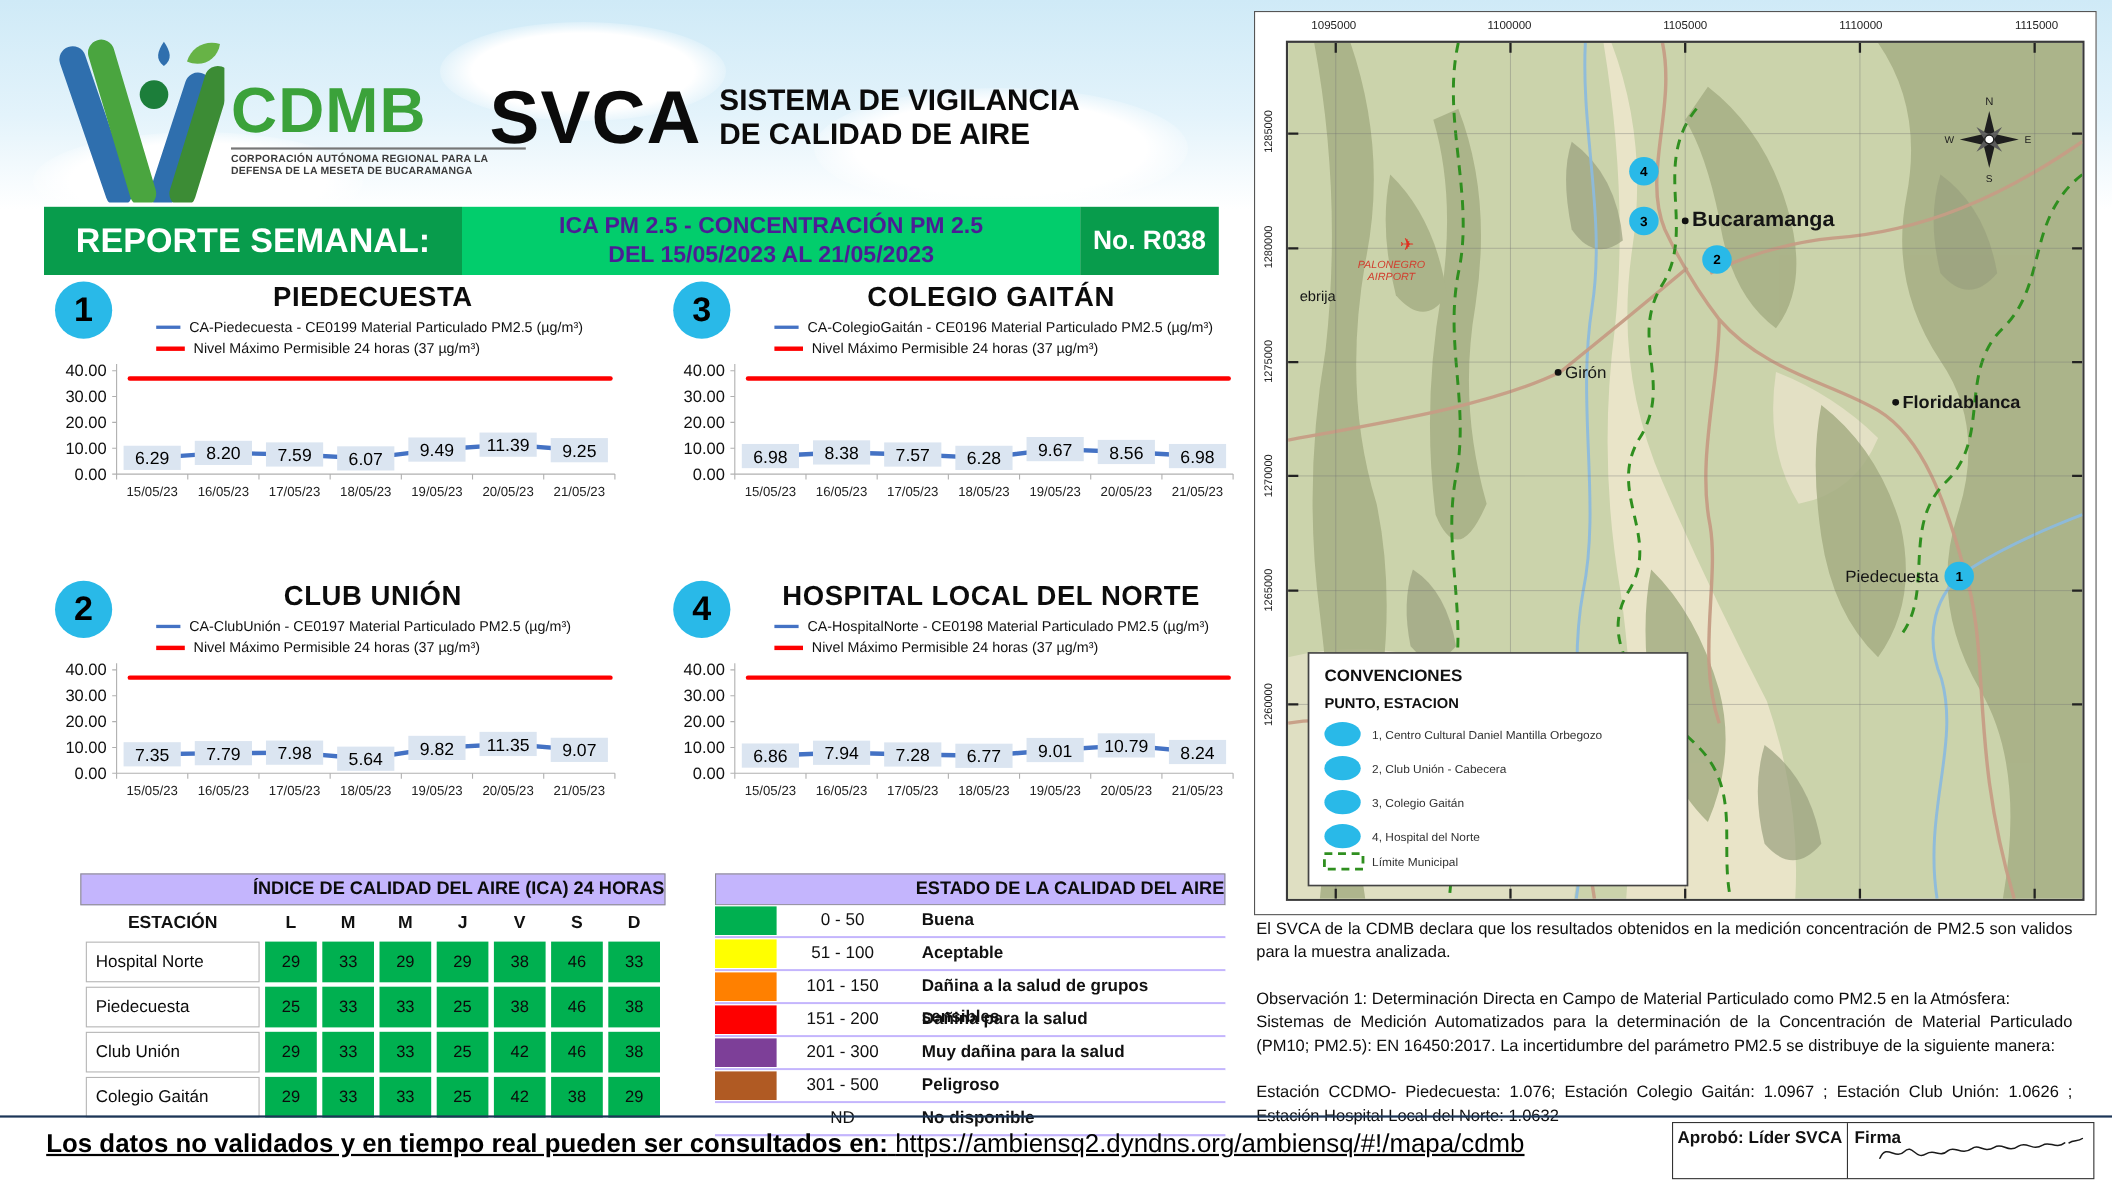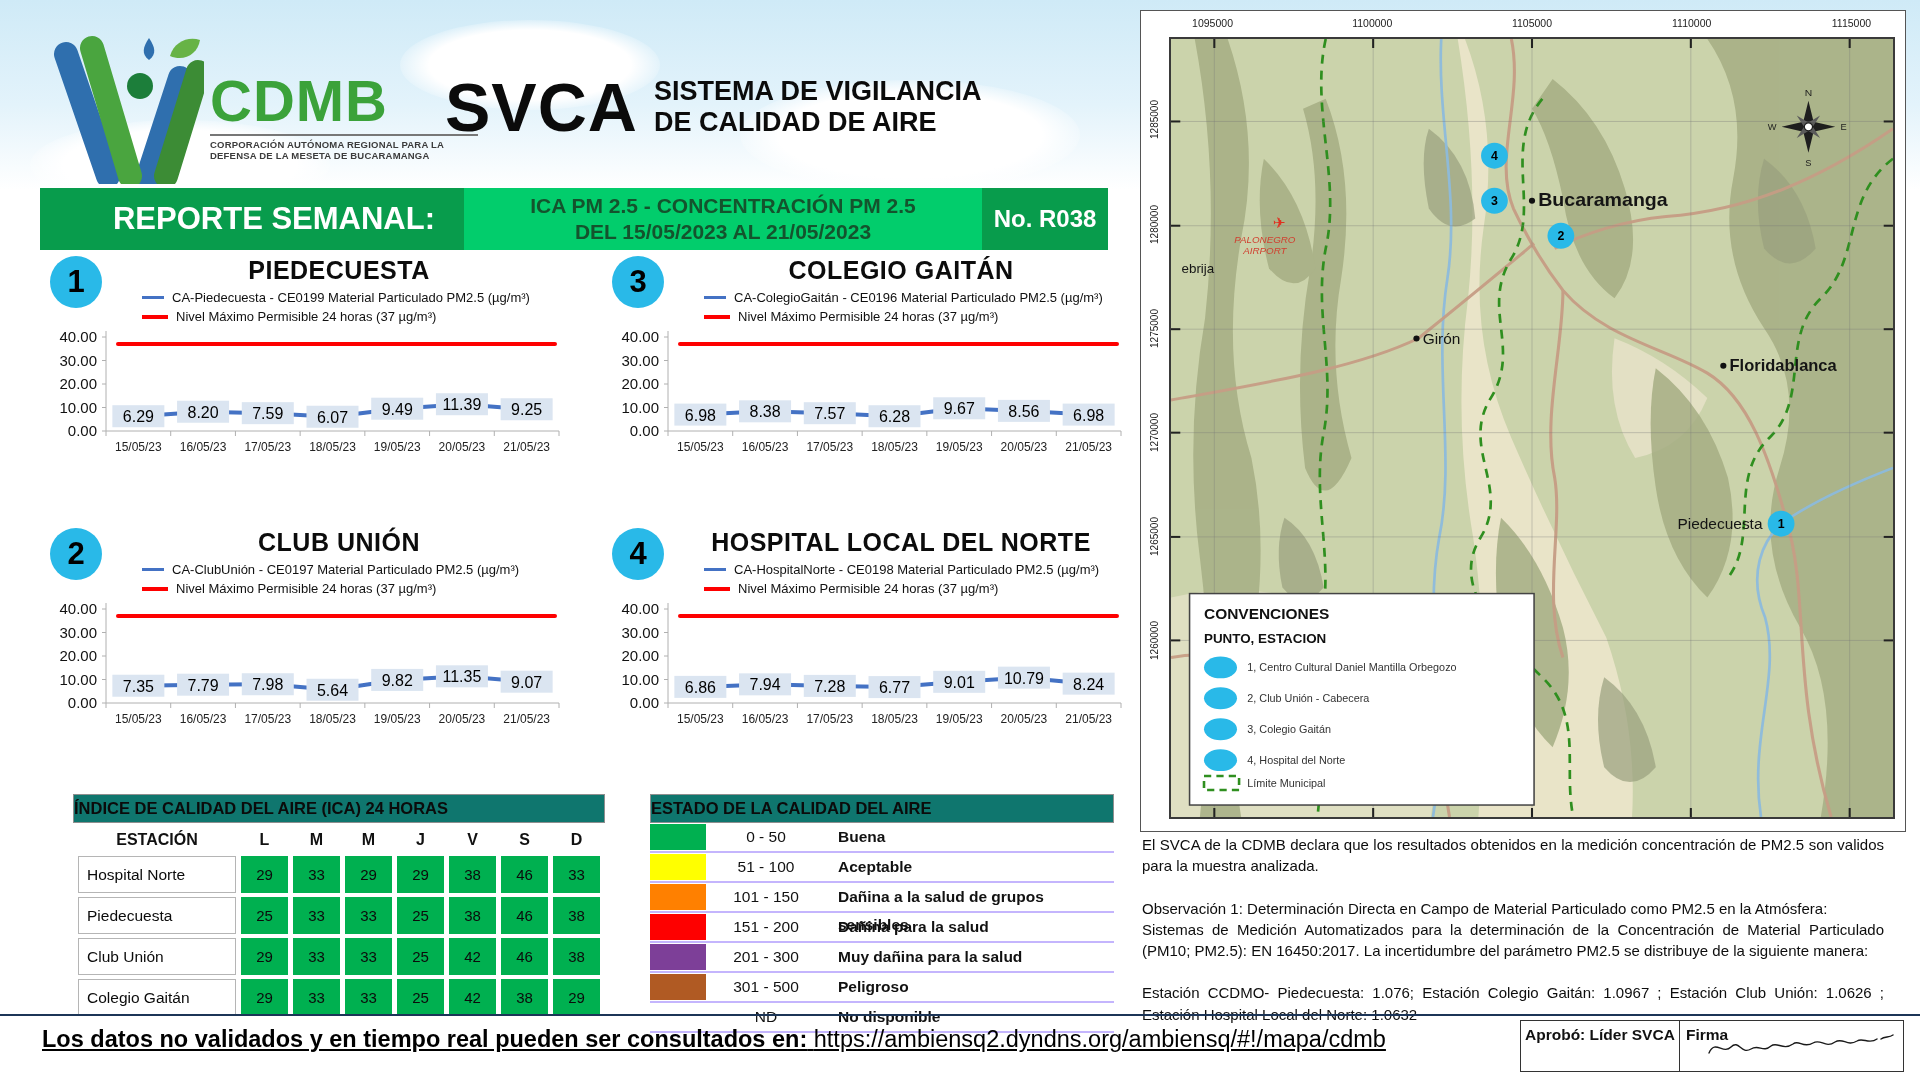--- a/index.html
+++ b/index.html
@@ -24,22 +24,22 @@
   .logo-sub { font-size:9.5px; font-weight:bold; color:#3c3c3c; letter-spacing:0.2px; }
 
   
   #svca { position:absolute; left:445px; top:68px; display:flex; align-items:center; }
   #svca-acr { font-size:68px; font-weight:800; color:#0b0b0b; letter-spacing:1px; }
   #svca-lines { margin-left:16px; font-size:27px; font-weight:bold; line-height:1.15; color:#0b0b0b; }
 
   
   #banner { position:absolute; left:40px; top:188px; width:1068px; height:62px; display:flex; }
   #banner-left { width:380px; background:#089c4c; color:#fff; font-size:31px; font-weight:bold;
-                 display:flex; align-items:center; justify-content:center;padding-left:44px; }
-  #banner-mid { flex:1; background:#02cd6c; color:#14532d; font-size:21px; font-weight:bold; text-align:center;
+                 display:flex; align-items:center; justify-content:center; }
+  #banner-mid { flex:1; background:#02cd6c; color:#4c1d95; font-size:21px; font-weight:bold; text-align:center;
                 display:flex; flex-direction:column; justify-content:center; line-height:1.25; }
   #banner-right { width:126px; background:#089c4c; color:#fff; font-size:24px; font-weight:bold;
                   display:flex; align-items:center; justify-content:center; }
 
   
   #charts-grid { position:absolute; left:44px; top:256px; width:1092px; display:grid;
                  grid-template-columns:530px 530px; column-gap:32px; row-gap:46px; }
   .chart-block { position:relative; height:226px; }
   .num-circle { position:absolute; left:6px; top:0; width:52px; height:52px; border-radius:50%;
                 background:#29b9e8; color:#000; font-size:31px; font-weight:bold;
@@ -50,21 +50,21 @@
   .leg-row { display:flex; align-items:center; height:19px; }
   .leg-line { display:inline-block; margin-right:8px; }
   .leg-line.s1 { width:22px; height:3px; }
   .leg-line.s2 { width:26px; height:4px; }
   .chart-svg { display:block; }
   .ytick { font-size:15px; fill:#111; }
   .xtick { font-size:12px; fill:#222; }
   .vlabel { font-size:16px; fill:#000; }
 
   
-  .tbl-title { background:#0f766e; border:1px solid #8f8f8f; font-weight:bold; text-align:left;
+  .tbl-title { background:#c4b5fd; border:1px solid #8f8f8f; font-weight:bold; text-align:right;
                font-size:16.5px; padding:4px 0; color:#0b0b0b; }
   #ica-wrap { position:absolute; left:73px; top:794px; width:532px; }
   .ica-table { width:100%; border-collapse:separate; border-spacing:5px 4px; margin-top:1px; }
   .ica-table th { font-size:16px; font-weight:bold; padding:3px 0; background:#fff; }
   .ica-table td { height:33px; font-size:15px; color:#0b0b0b; }
   td.station { background:#fff; border:1px solid #b5b5b5; padding-left:8px; font-size:15.5px; }
   td.val { text-align:center; }
 
   #estado-wrap { position:absolute; left:650px; top:794px; width:464px; }
   .estado-row { display:flex; height:28px; background:#fff; border-bottom:2px solid #c4b5fd; }

